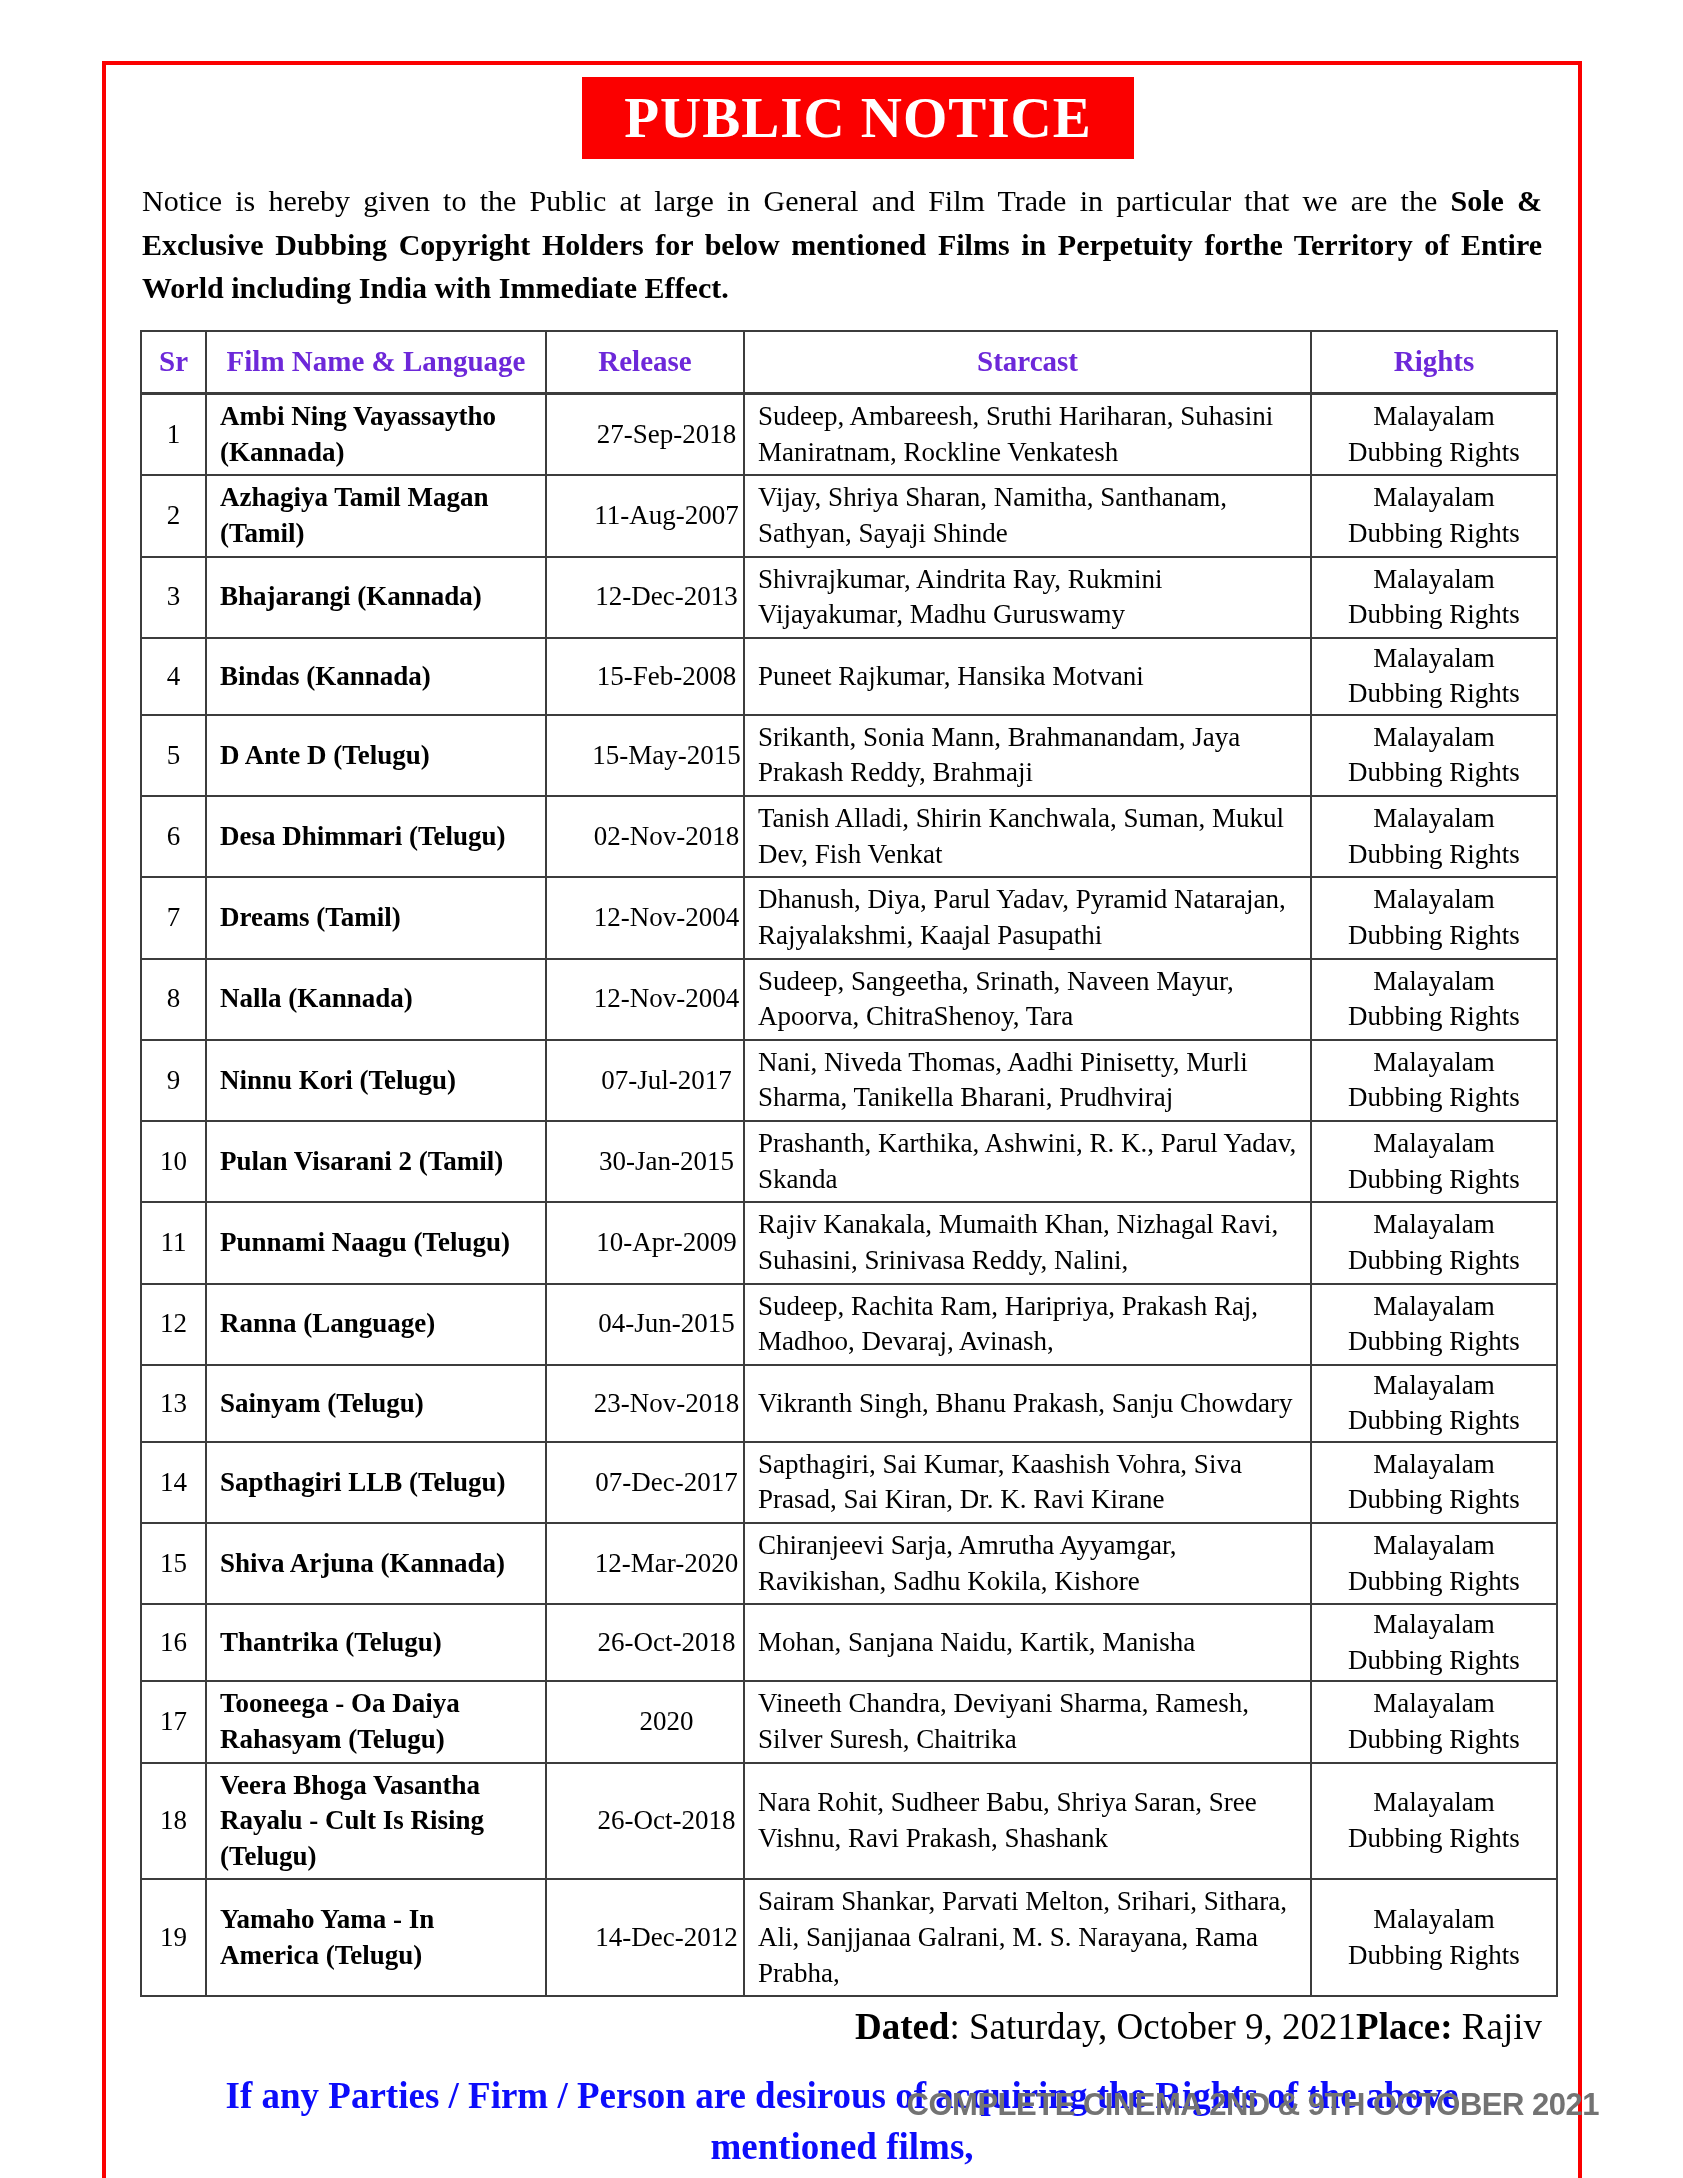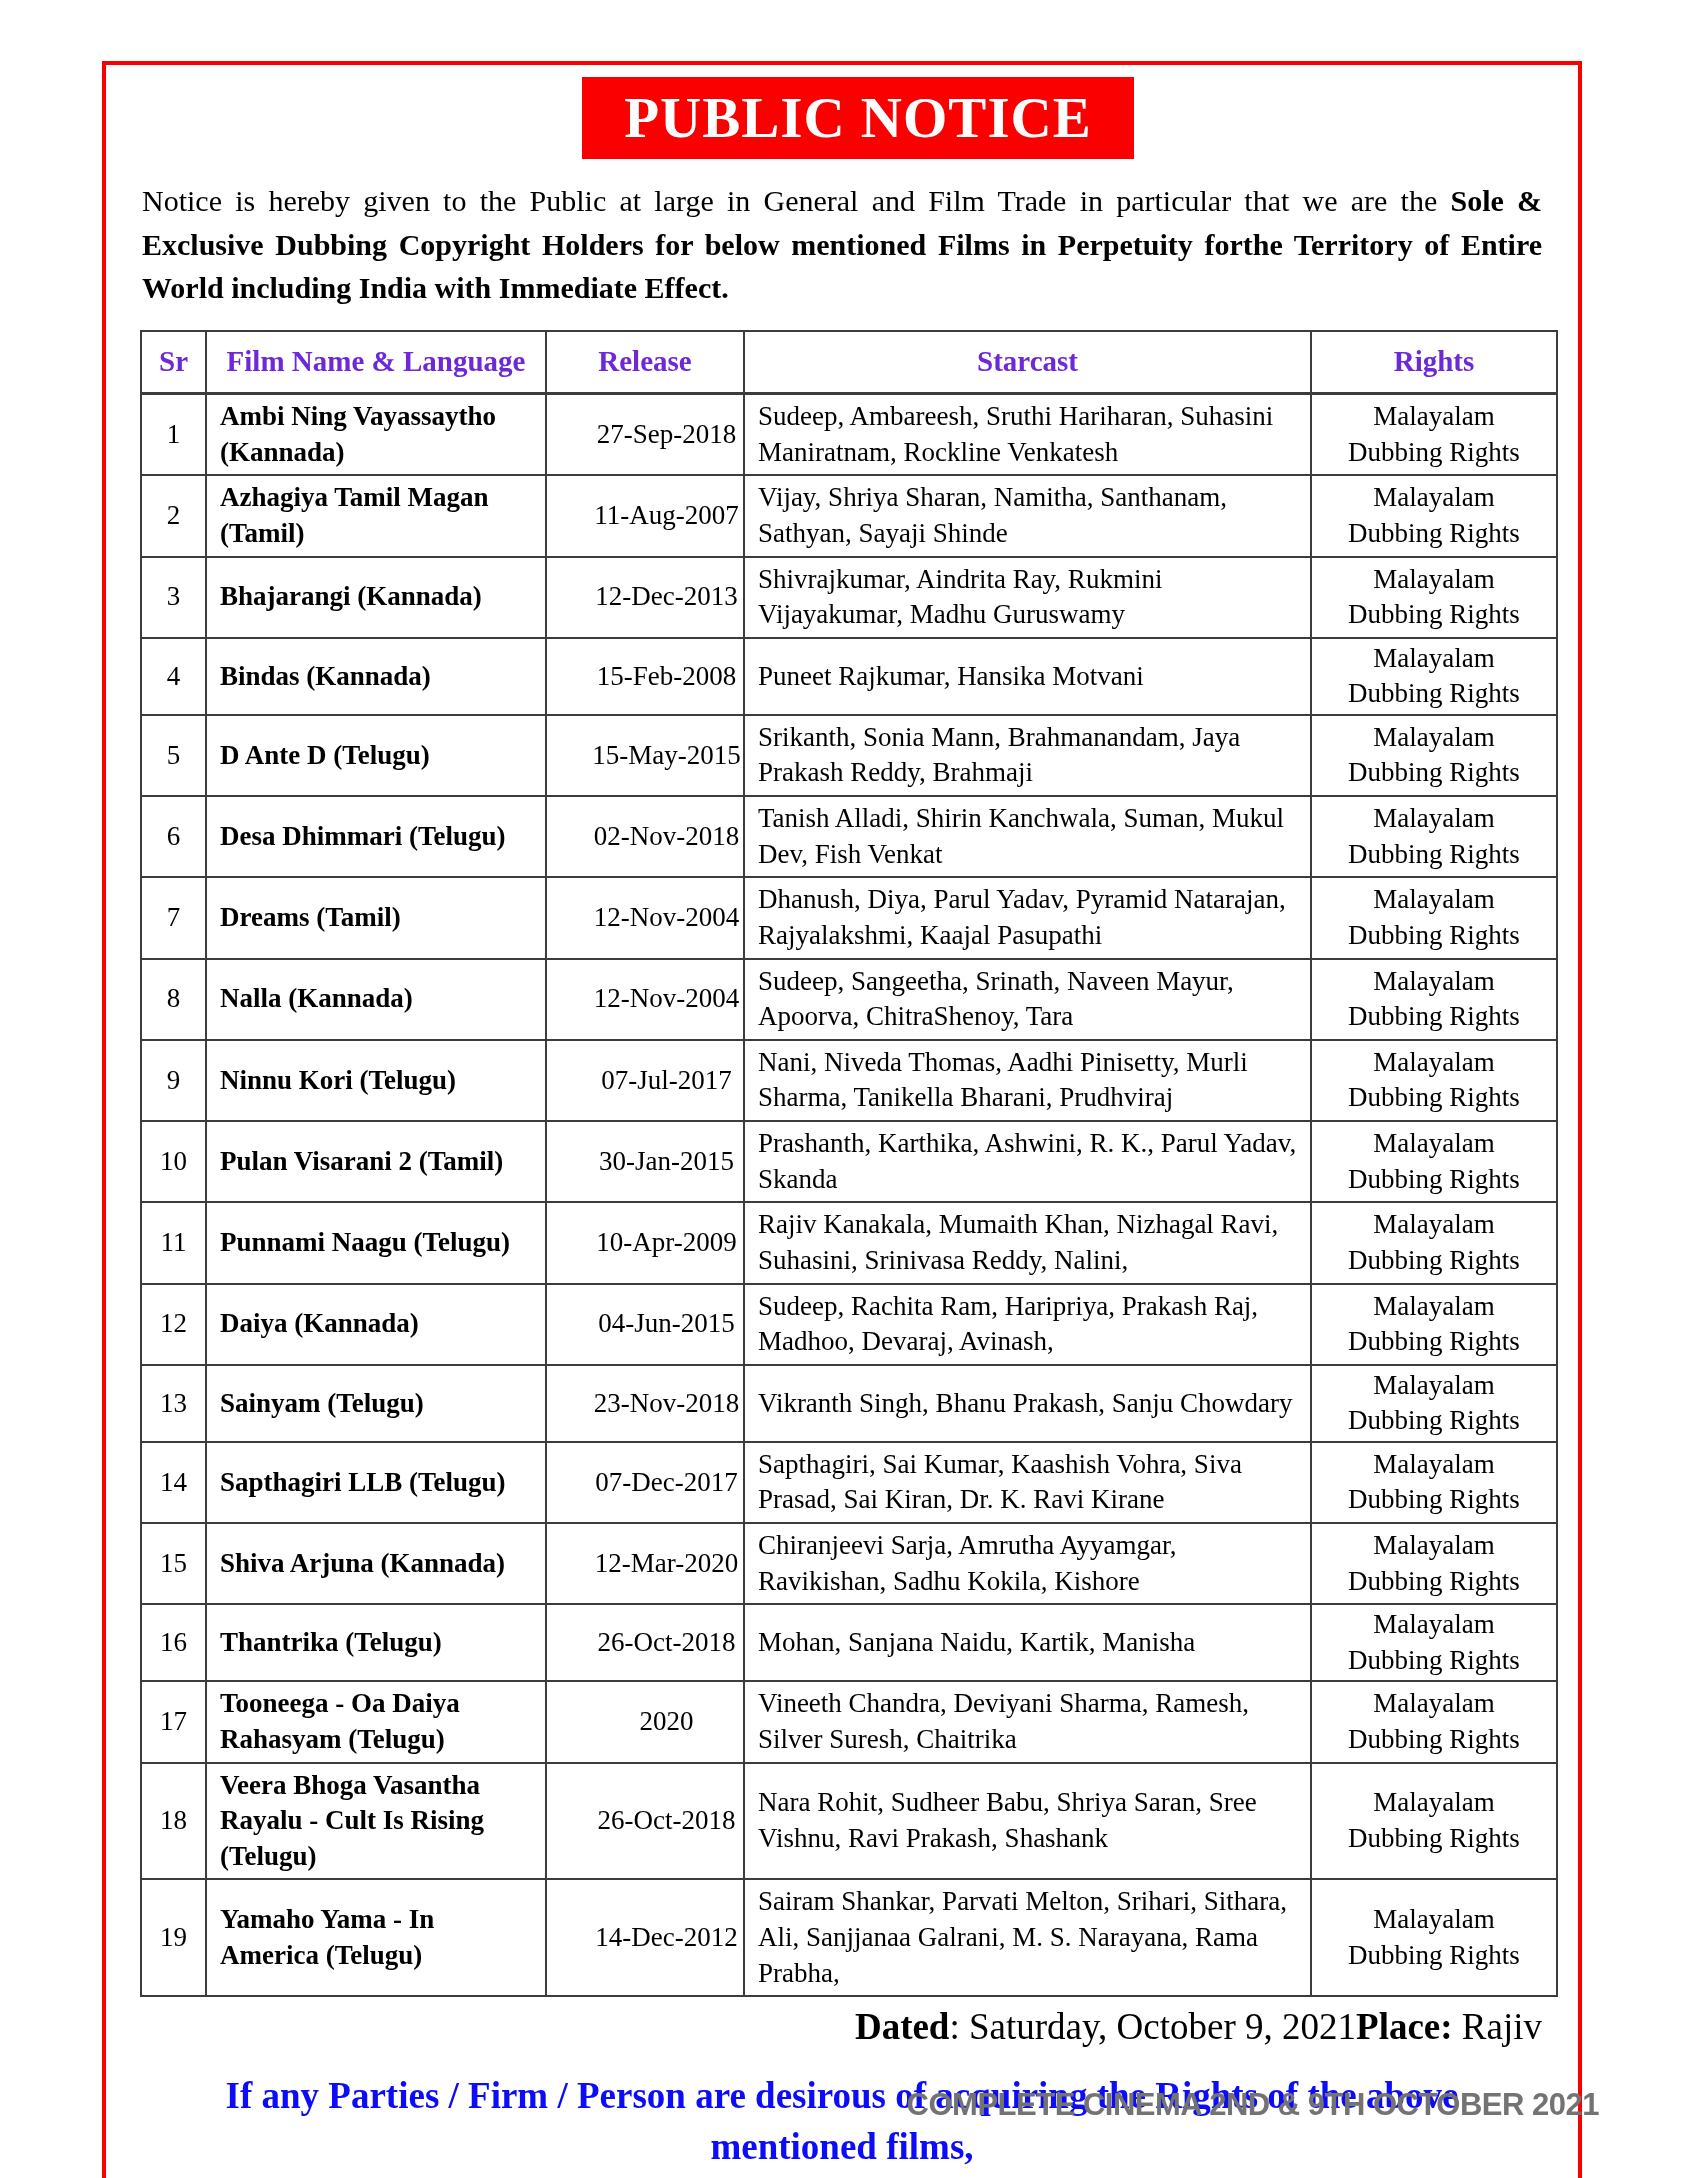--- a/index.html
+++ b/index.html
@@ -218,21 +218,21 @@
       <td class="c-film">Punnami Naagu (Telugu)</td>
       <td class="c-release">10-Apr-2009</td>
       <td class="c-starcast">Rajiv Kanakala, Mumaith Khan, Nizhagal Ravi, Suhasini, Srinivasa Reddy, Nalini,</td>
       <td class="c-rights">
         <div class="rights-inner">Malayalam Dubbing Rights</div>
       </td>
     </tr>
 
     <tr>
       <td class="c-sr">12</td>
-      <td class="c-film">Daiya (Kannada)</td>
+      <td class="c-film">Ranna (Language)</td>
       <td class="c-release">04-Jun-2015</td>
       <td class="c-starcast">Sudeep, Rachita Ram, Haripriya, Prakash Raj, Madhoo, Devaraj, Avinash,</td>
       <td class="c-rights">
         <div class="rights-inner">Malayalam Dubbing Rights</div>
       </td>
     </tr>
 
     <tr>
       <td class="c-sr">13</td>
       <td class="c-film">Sainyam  (Telugu)</td>

